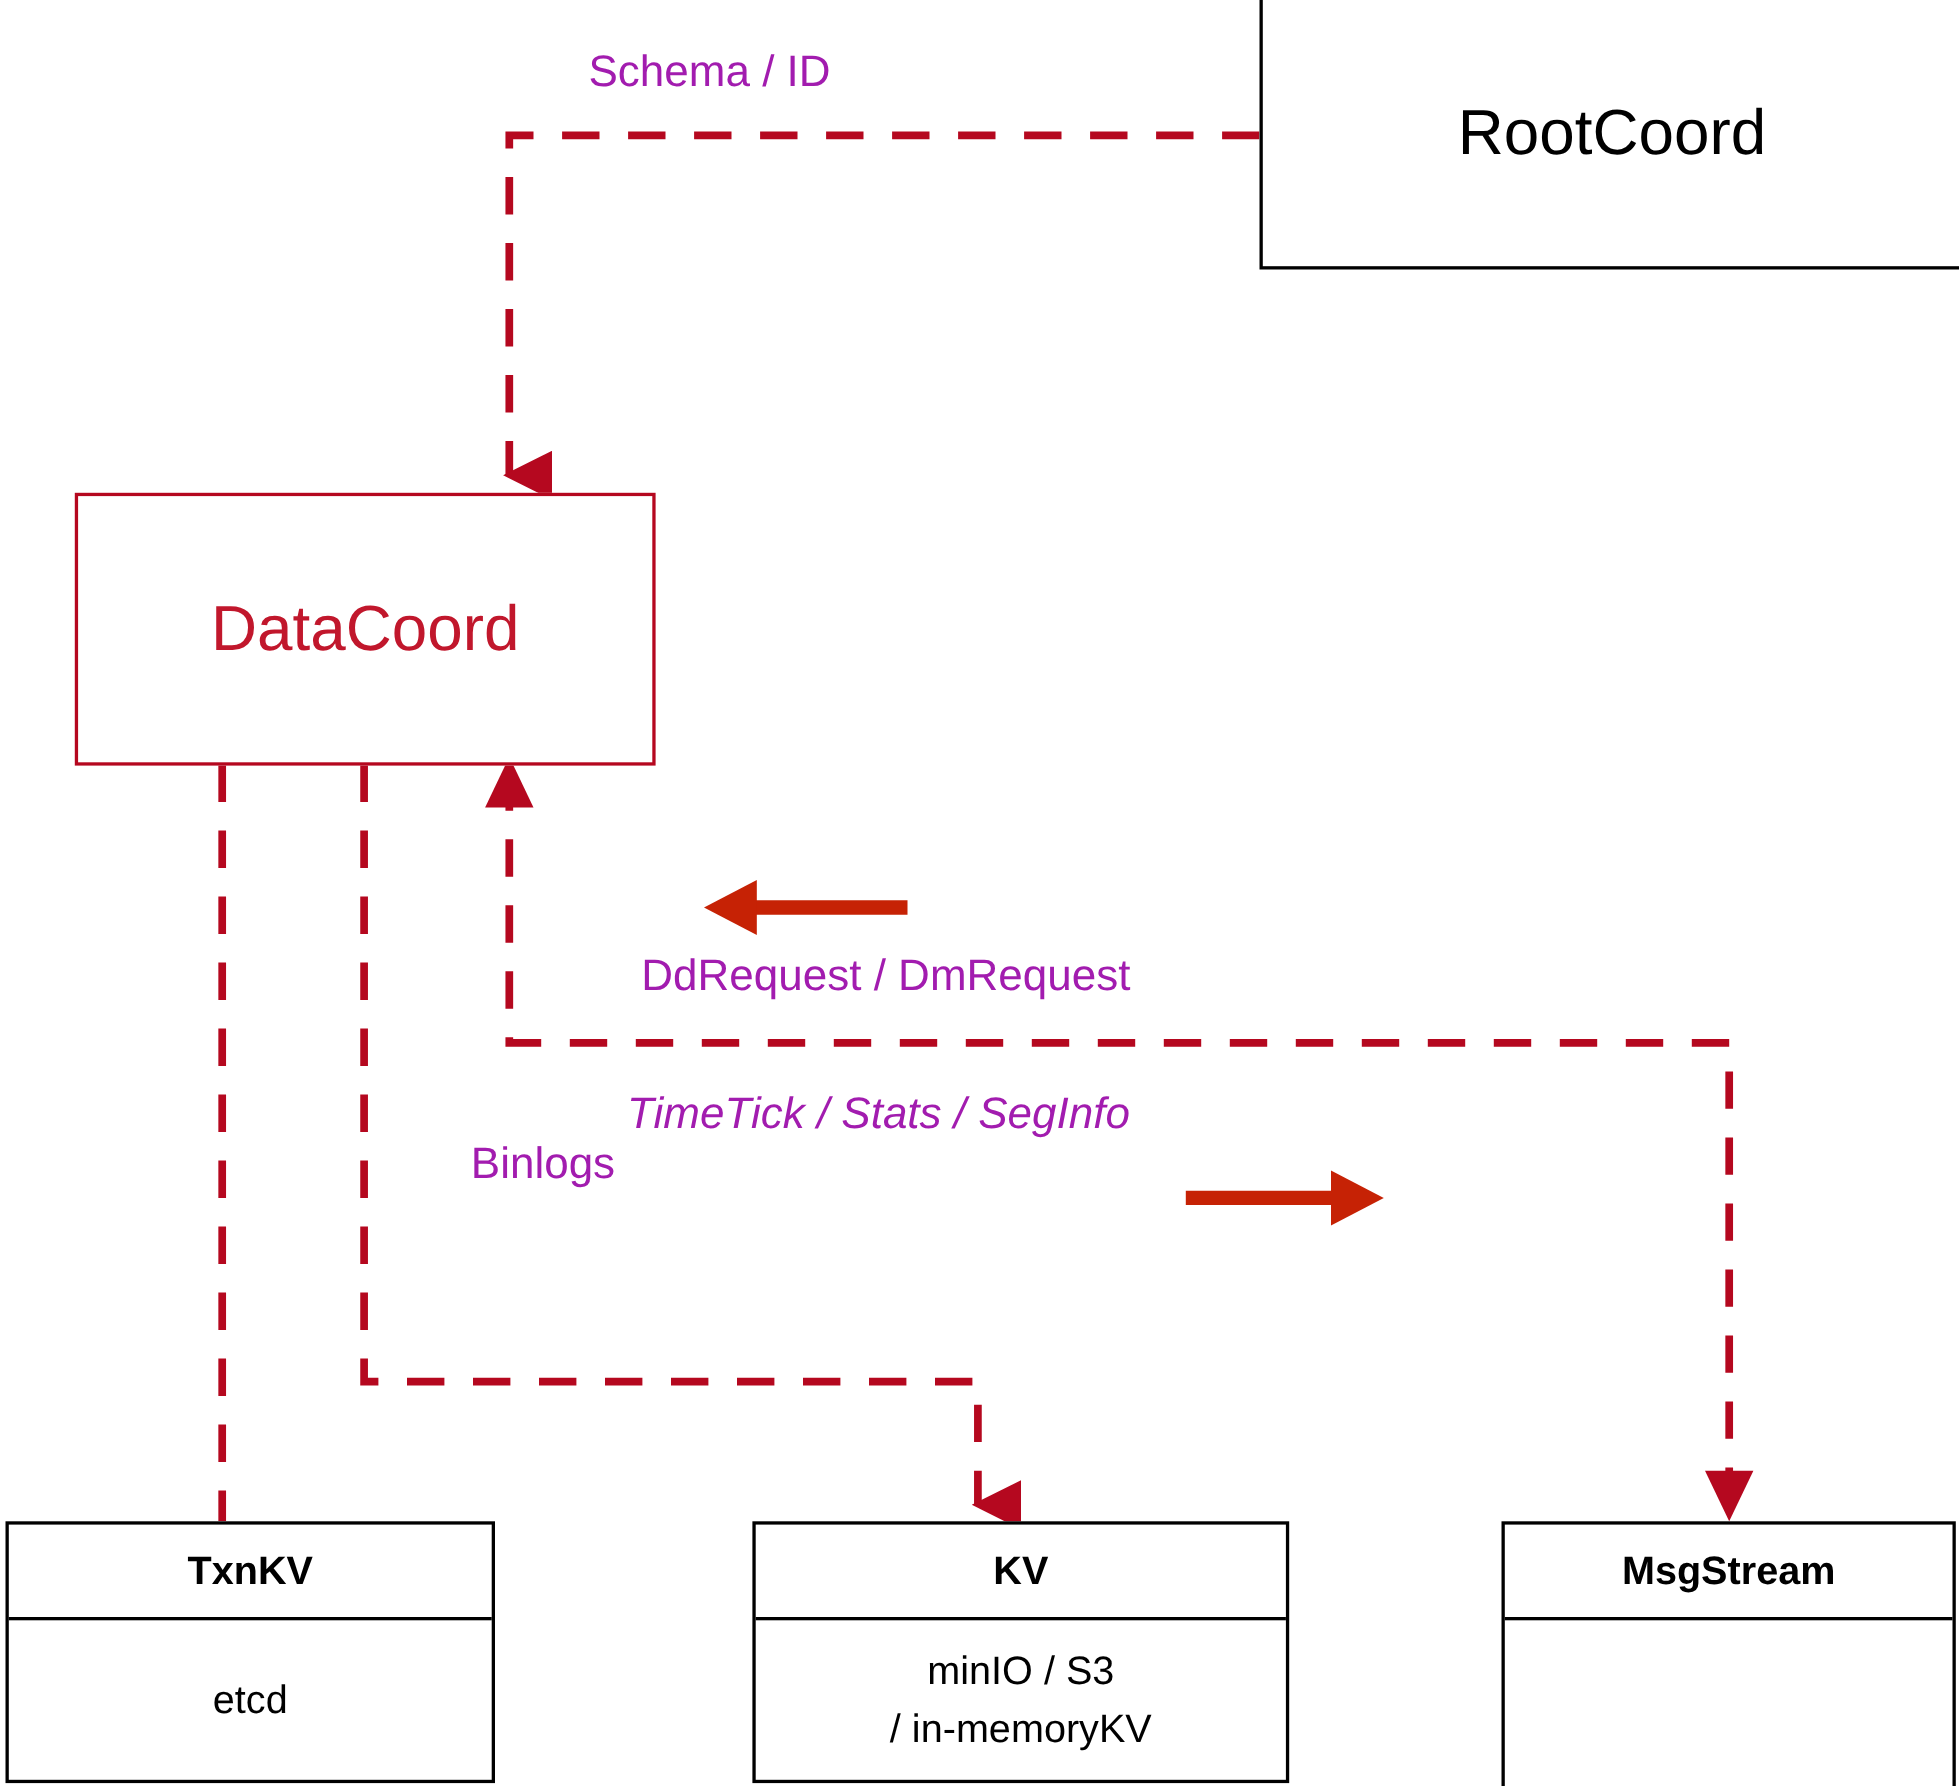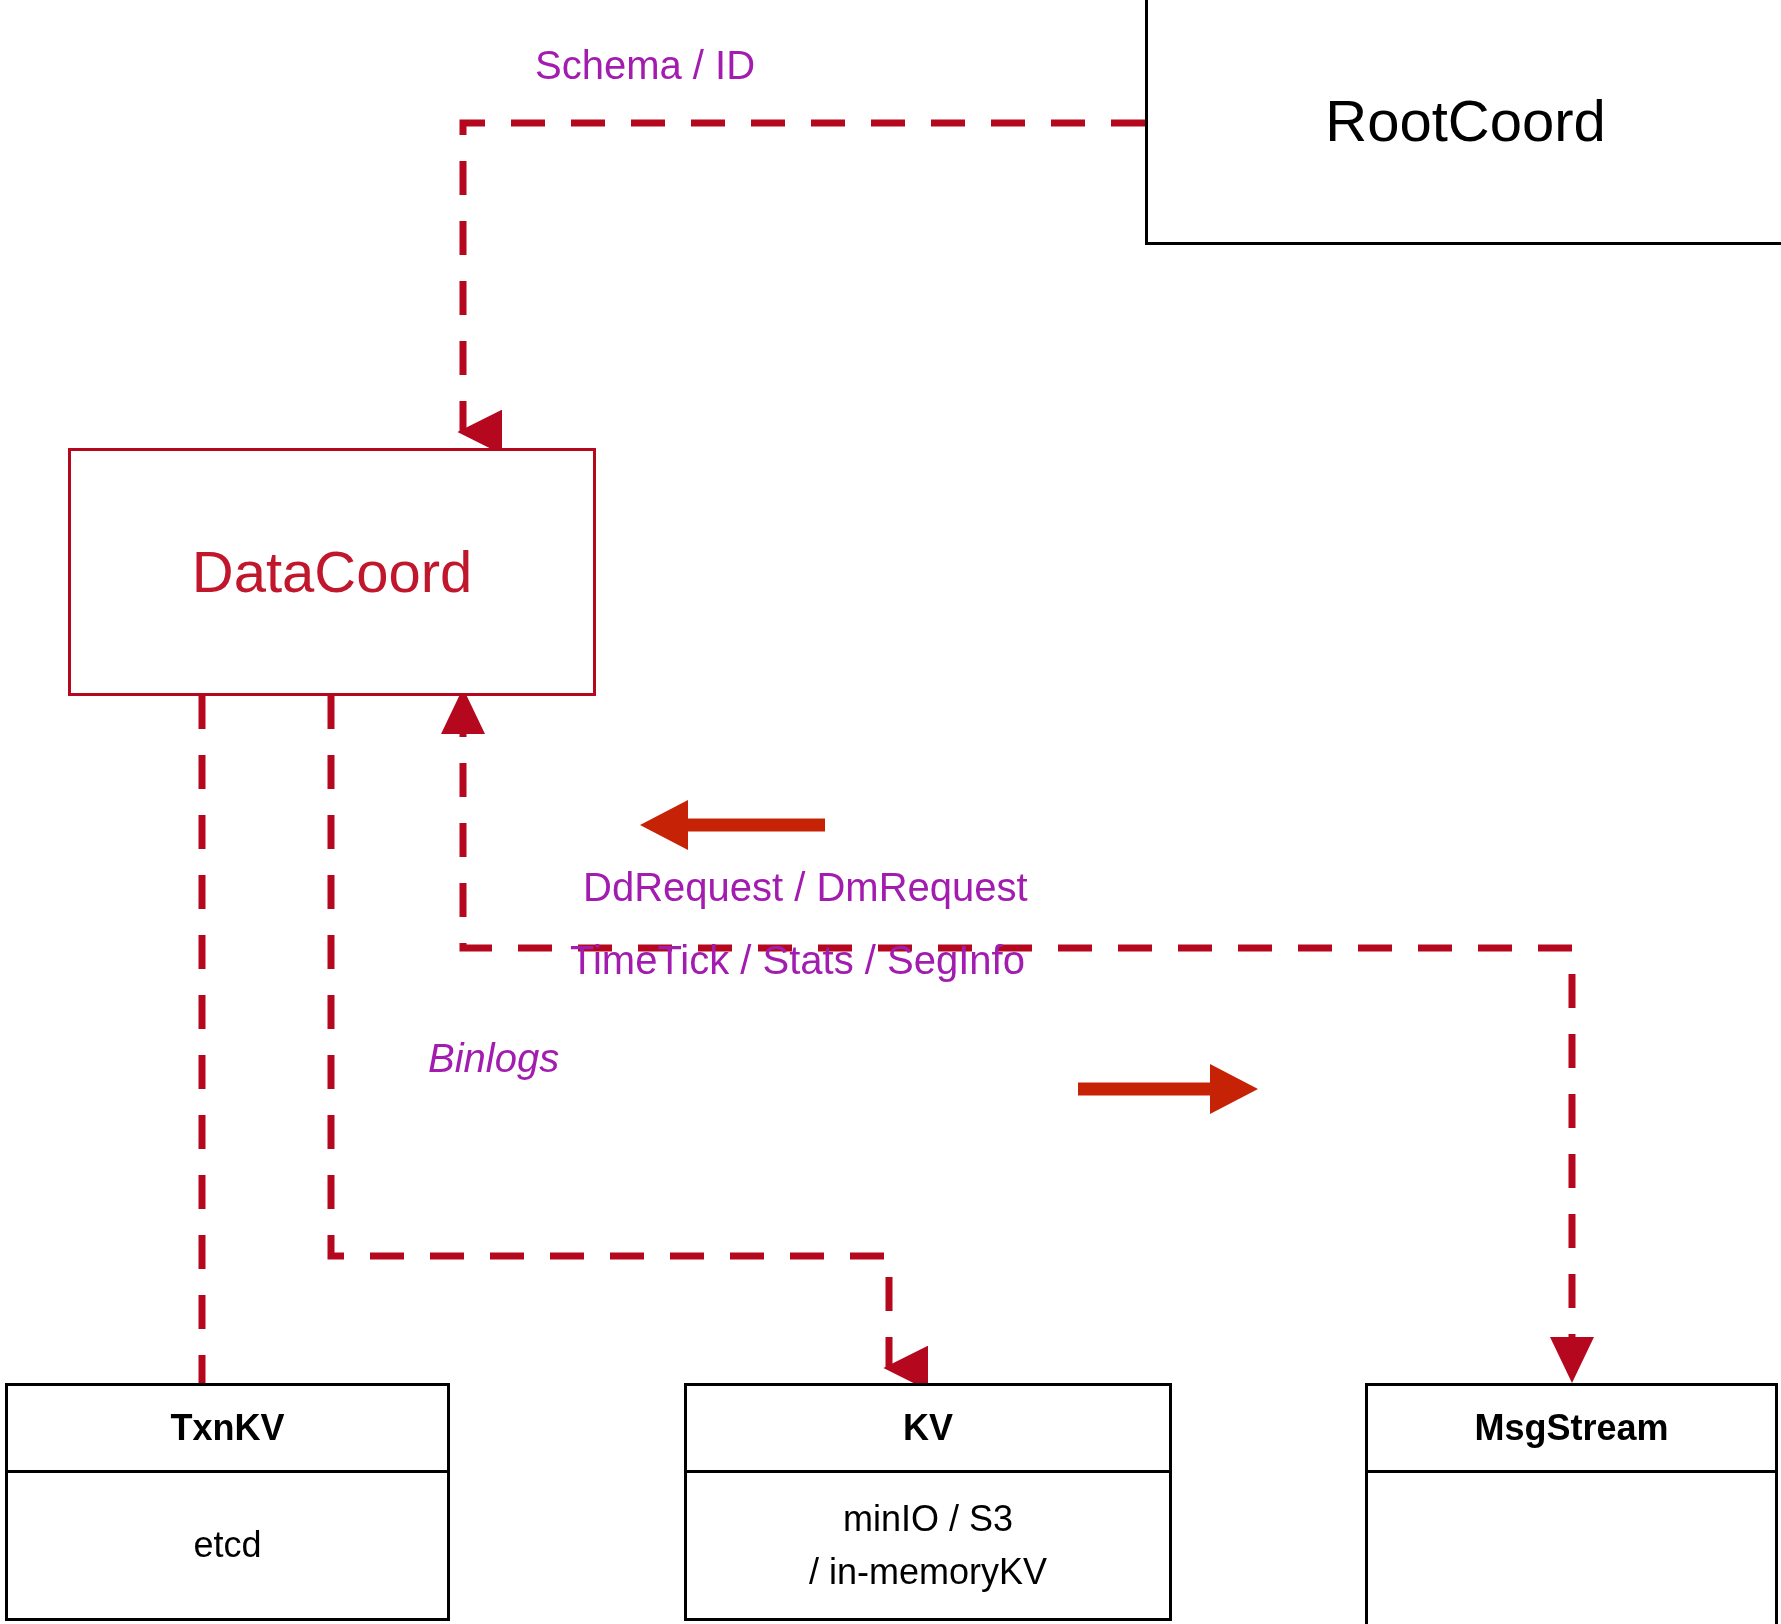--- a/index.html
+++ b/index.html
@@ -106,17 +106,17 @@
   </div>
 
   <div class="node node-stacked" style="left:1365px;top:1383px;width:413px;height:265px;">
     <div class="node-head">MsgStream</div>
   </div>
 
   <div class="edge-label" style="left:535px;top:45px;">Schema / ID</div>
 
   <div class="edge-label" style="left: 583px; top: 867px;">DdRequest / DmRequest</div>
 
-  <div class="edge-label" style="left: 570px; top: 940px;">TimeTick / Stats / SegInfo</div>
+  <div class="edge-label" style="left: 570px; top: 992px; font-style: italic;">TimeTick / Stats / SegInfo</div>
 
-  <div class="edge-label" style="left:428px;top:1038px;font-style:italic;">Binlogs</div>
+  <div class="edge-label" style="left:428px;top:1038px;">Binlogs</div>
 
 </div>
 
 </body></html>

